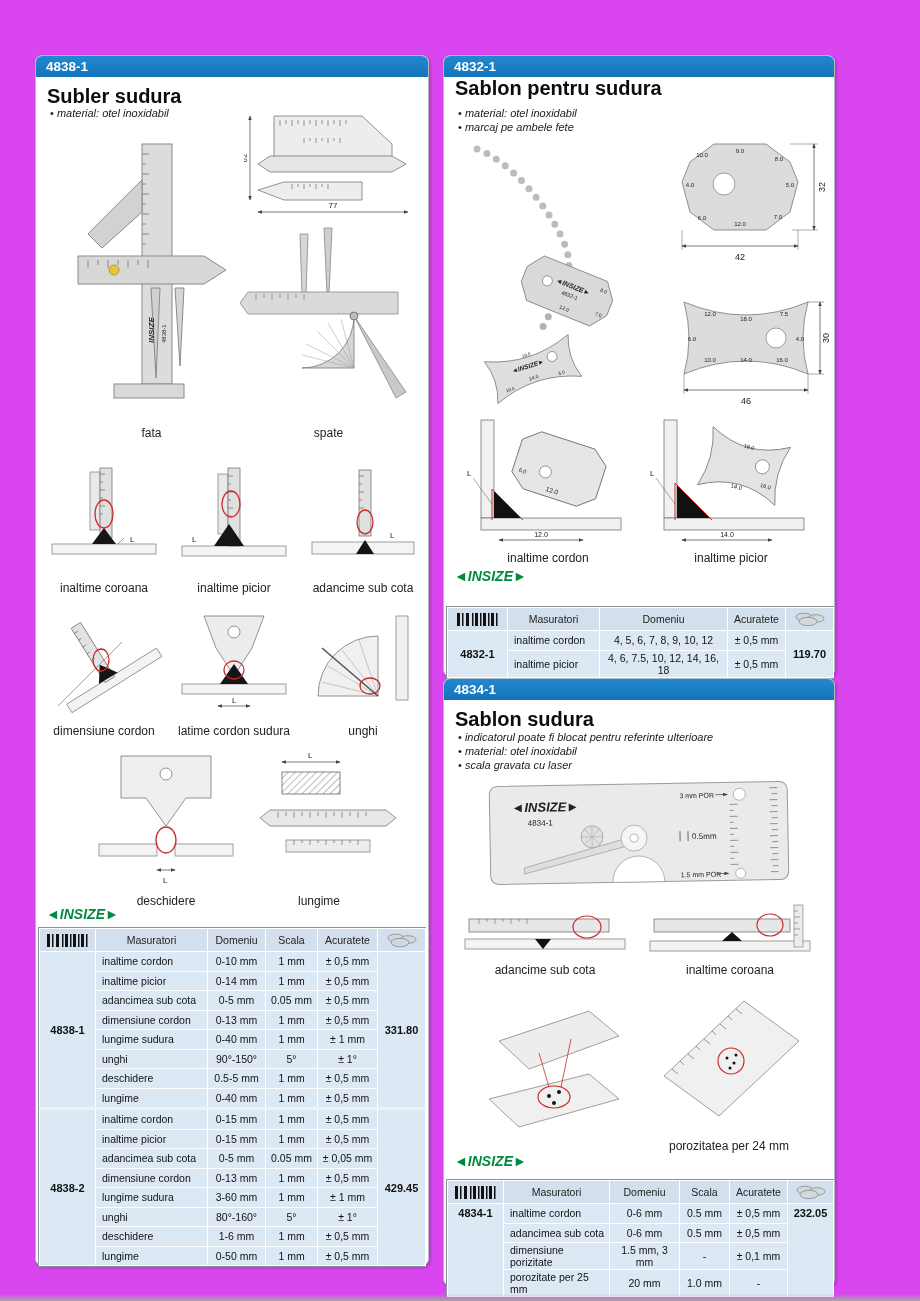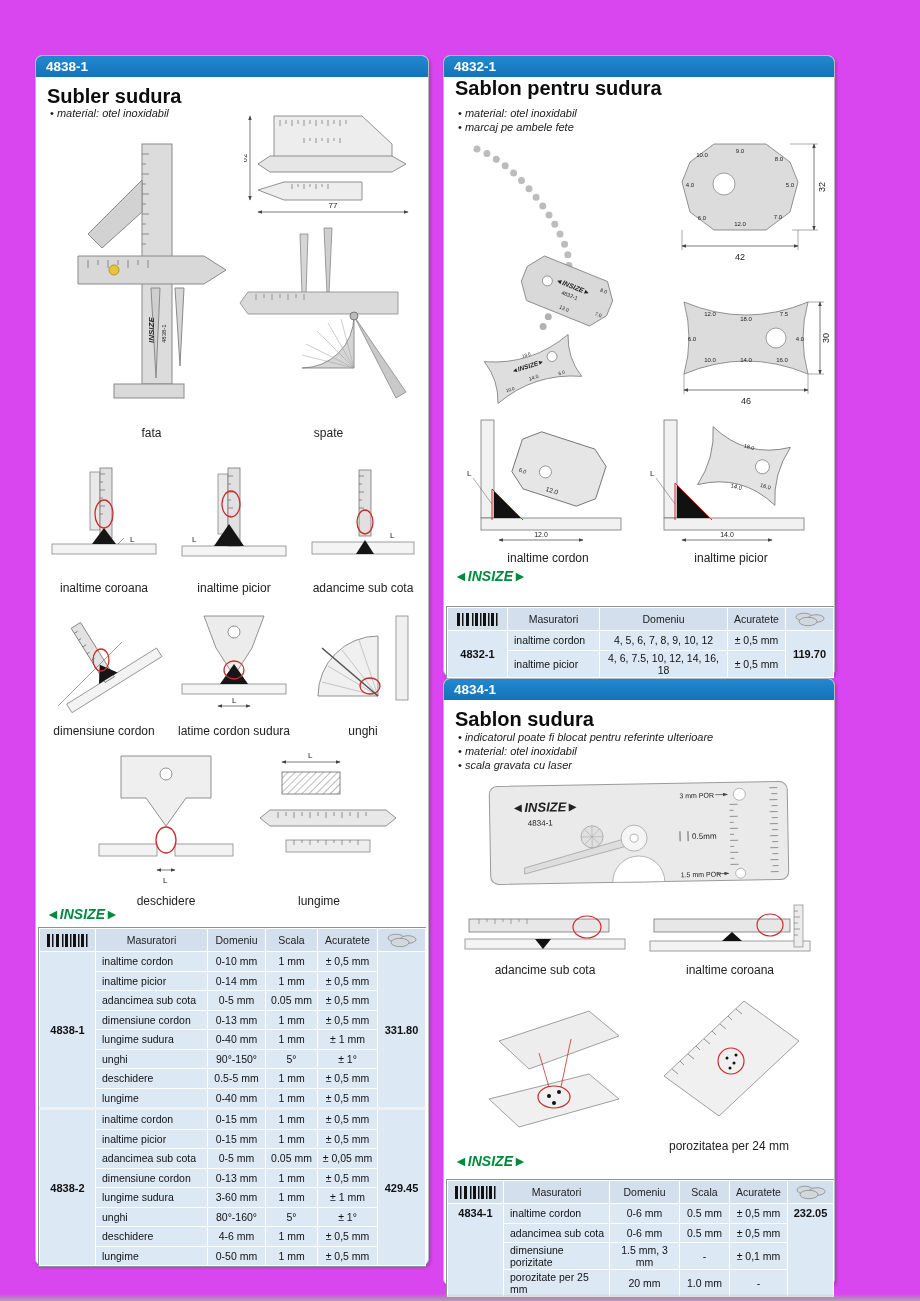--- a/index.html
+++ b/index.html
@@ -294,21 +294,21 @@
               <td class="">± 1 mm</td>
             </tr>
             <tr>
               <td class="meas">unghi</td>
               <td class="">80°-160°</td>
               <td class="">5°</td>
               <td class="">± 1°</td>
             </tr>
             <tr>
               <td class="meas">deschidere</td>
-              <td class="">4-6 mm</td>
+              <td class="">1-6 mm</td>
               <td class="">1 mm</td>
               <td class="">± 0,5 mm</td>
             </tr>
             <tr>
               <td class="meas">lungime</td>
               <td class="">0-50 mm</td>
               <td class="">1 mm</td>
               <td class="">± 0,5 mm</td>
             </tr>
           </tbody>

